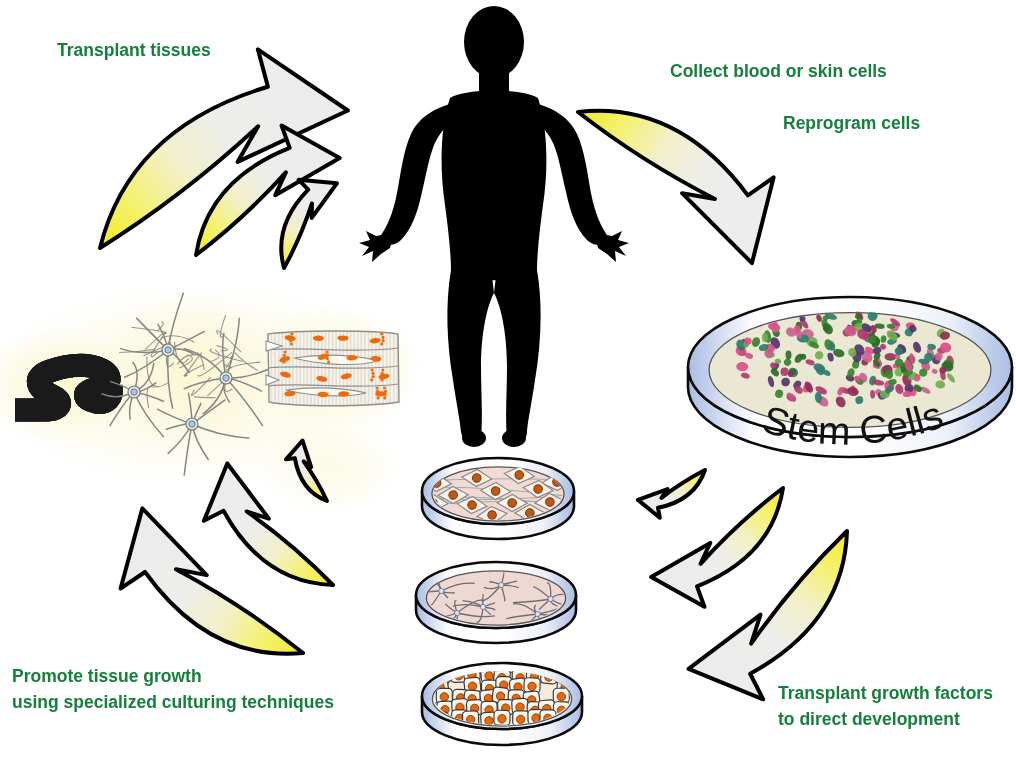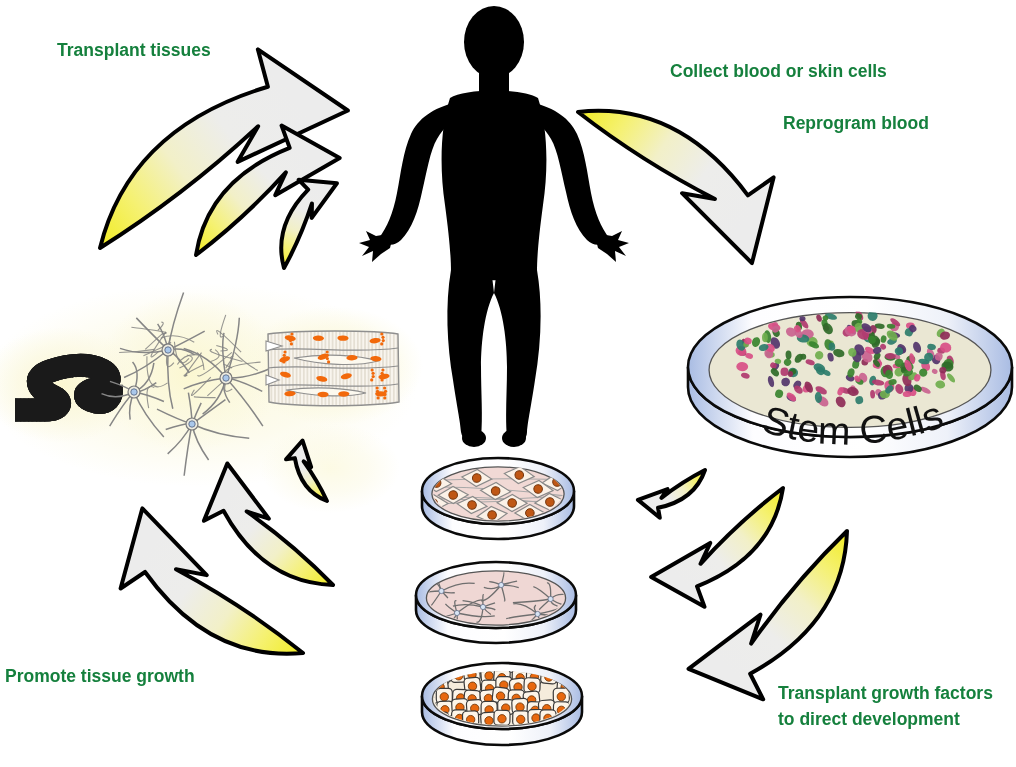--- a/index.html
+++ b/index.html
@@ -731,22 +731,23 @@
     <use href="#arrowShape" transform="translate(303,653) rotate(-103) scale(1.06)"></use>
   </g>
 
   <text font-family="Liberation Sans, sans-serif" font-size="39" fill="#111" text-anchor="middle">
     <textPath href="#rimtextpath" startOffset="50%">Stem Cells</textPath>
   </text>
 </svg>
 
 <div class="lbl" style="left:57px;top:37px">Transplant tissues</div>
 <div class="lbl" style="left:670px;top:58px">Collect blood or skin cells</div>
-<div class="lbl" style="left:783px;top:110px">Reprogram blood</div>
+<div class="lbl" style="left:783px;top:110px">Reprogram cells</div>
 <div class="lbl" style="left:778px;top:680px">
   <div>Transplant growth factors</div>
   <div>to direct development</div>
 </div>
-<div class="lbl" style="left:5px;top:663px">
+<div class="lbl" style="left:12px;top:663px">
   <div>Promote tissue growth</div>
+  <div>using specialized culturing techniques</div>
 </div>
 
 </div>
 
 </body></html>

